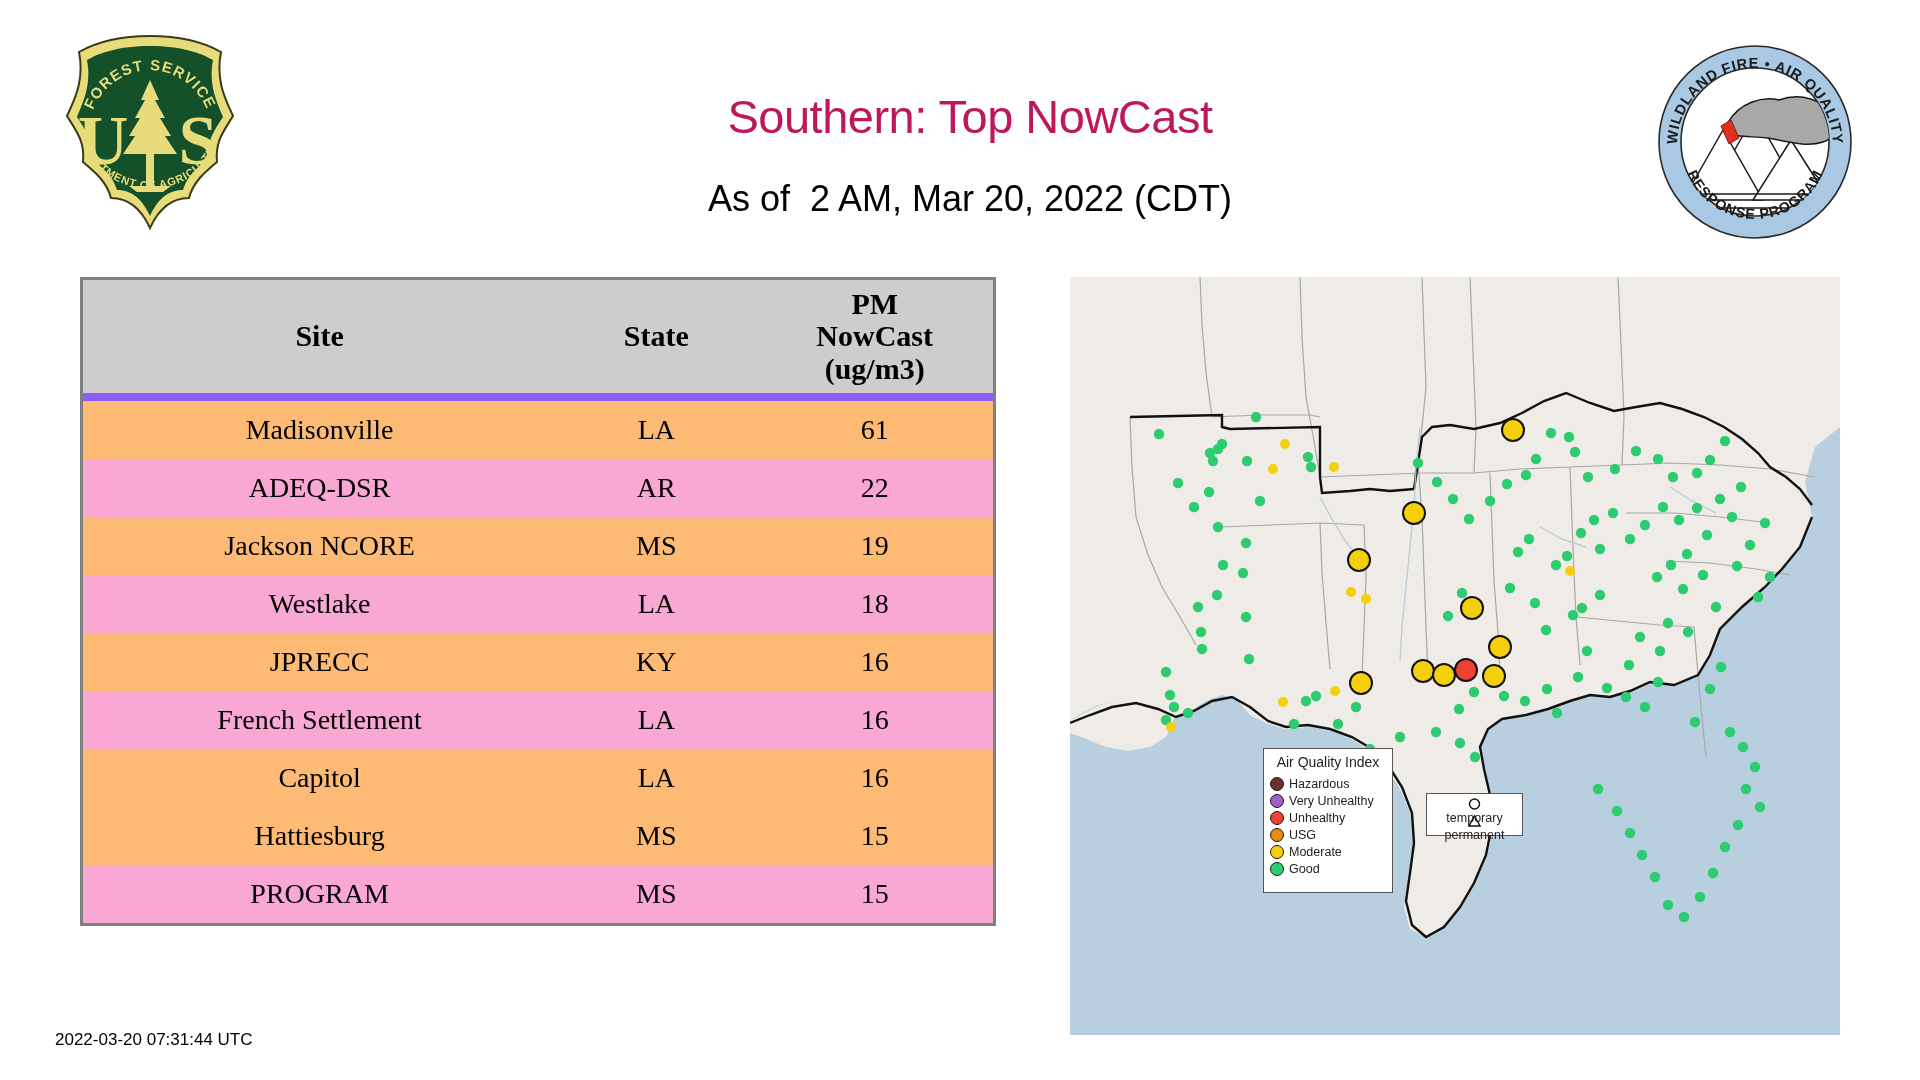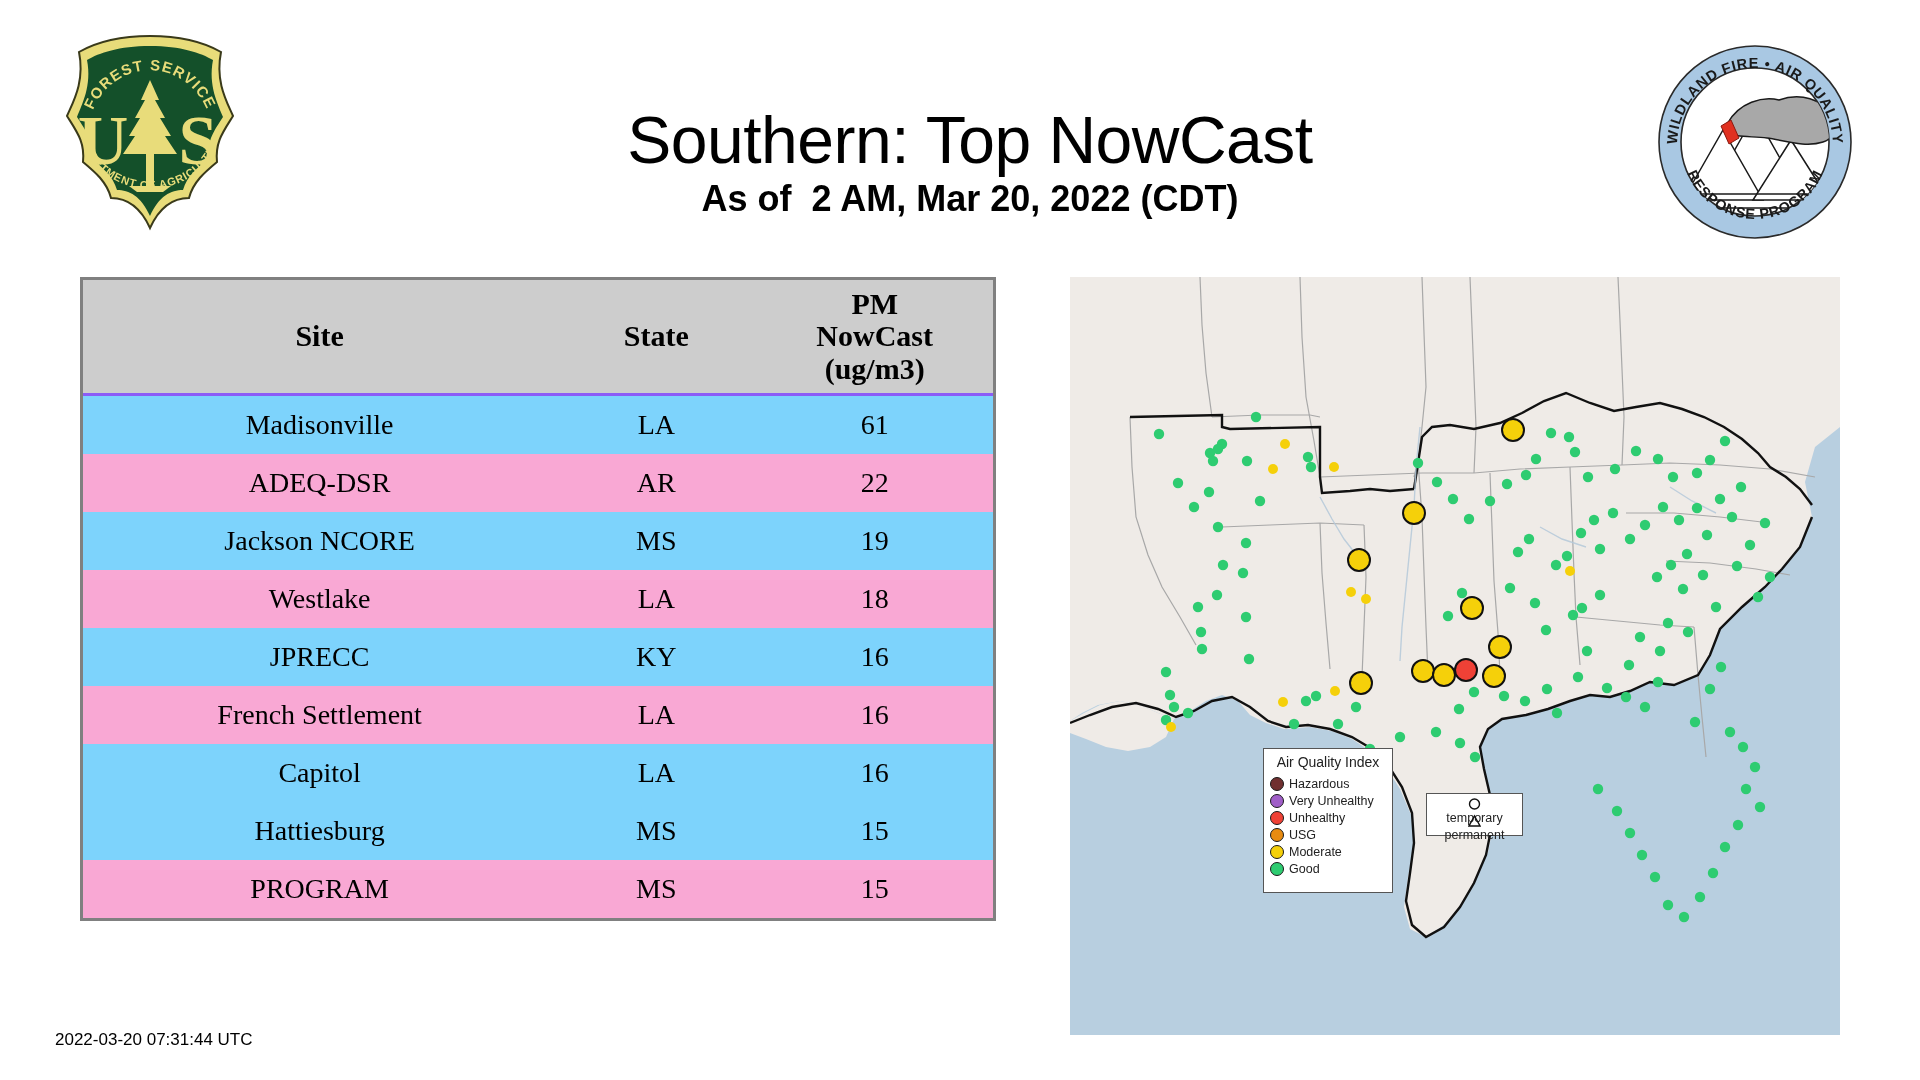--- a/index.html
+++ b/index.html
@@ -17,75 +17,74 @@
 
   
   #header { position: absolute; left: 0; top: 0; width: 1920px; height: 270px; }
 
   #fs-logo { position: absolute; left: 55px; top: 32px; width: 190px; height: 200px; }
   #wfaqrp-logo { position: absolute; left: 1655px; top: 42px; width: 200px; height: 200px; }
 
   #page-title {
     position: absolute; left: 300px; top: 58px; width: 1340px;
     text-align: center;
-    font-size: 66px;
+    font-size: 47px;
     font-weight: normal;
-    color: #000000;
+    color: #be185d;
     letter-spacing: -0.5px;
     white-space: pre;
     font-family: "Liberation Sans", sans-serif;
   }
   #page-subtitle {
     position: absolute; left: 300px; top: 178px; width: 1340px;
     text-align: center;
     font-size: 36px;
     color: #000000;
     white-space: pre;
     font-family: "Liberation Sans", sans-serif;
-    font-weight: bold;
   }
 
   
   #table-panel {
     position: absolute;
     left: 80px; top: 277px;
     width: 916px;
     border: 3px solid #808080;
     box-sizing: border-box;
     background: #ffffff;
   }
   table.nowcast {
     width: 100%;
     border-collapse: collapse;
     font-family: "Liberation Serif", serif;
   }
   table.nowcast thead th {
     background: #cdcdcd;
-    border-bottom: 3px solid #8b5cf6;
+    border-bottom: 8px solid #8b5cf6;
     font-size: 30px;
     font-weight: bold;
     color: #000;
     padding: 8px 4px;
     text-align: center;
     vertical-align: middle;
     line-height: 1.08;
     white-space: pre-line;
   }
   table.nowcast thead th.h-site  { width: 52%; }
   table.nowcast thead th.h-state { width: 22%; }
   table.nowcast thead th.h-pm    { width: 26%; }
   table.nowcast tbody td {
     font-size: 28px;
     color: #000;
     text-align: center;
     padding: 11px 4px;
     height: 36px;
     line-height: 1.1;
   }
-  table.nowcast tbody tr.odd  td { background: #7dd3fc; }
+  table.nowcast tbody tr.odd  td { background: #fdba74; }
   table.nowcast tbody tr.even td { background: #f9a8d4; font-family: Liberation Serif, serif; }
 
   
   #map-panel {
     position: absolute;
     left: 1070px; top: 277px;
     width: 770px; height: 758px;
     background: #b8cfe0;
     overflow: hidden;
   }

